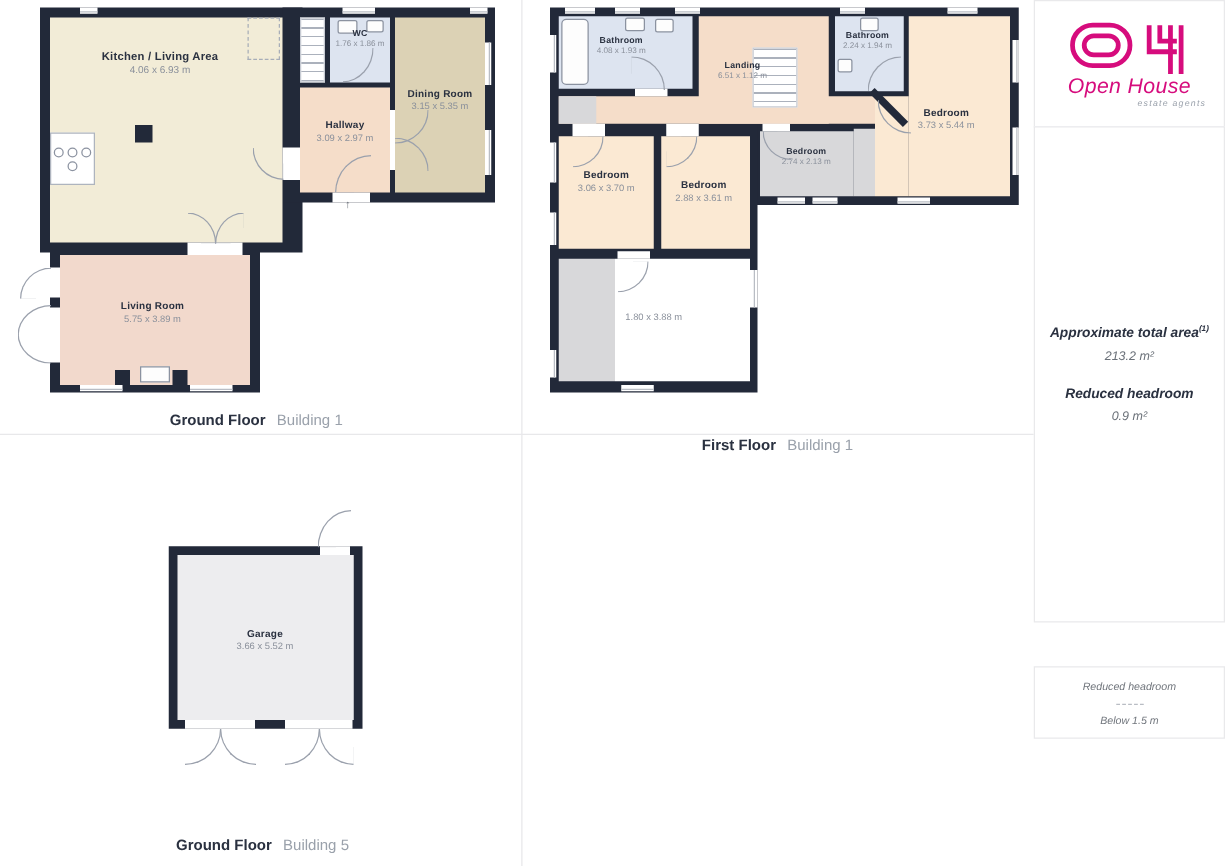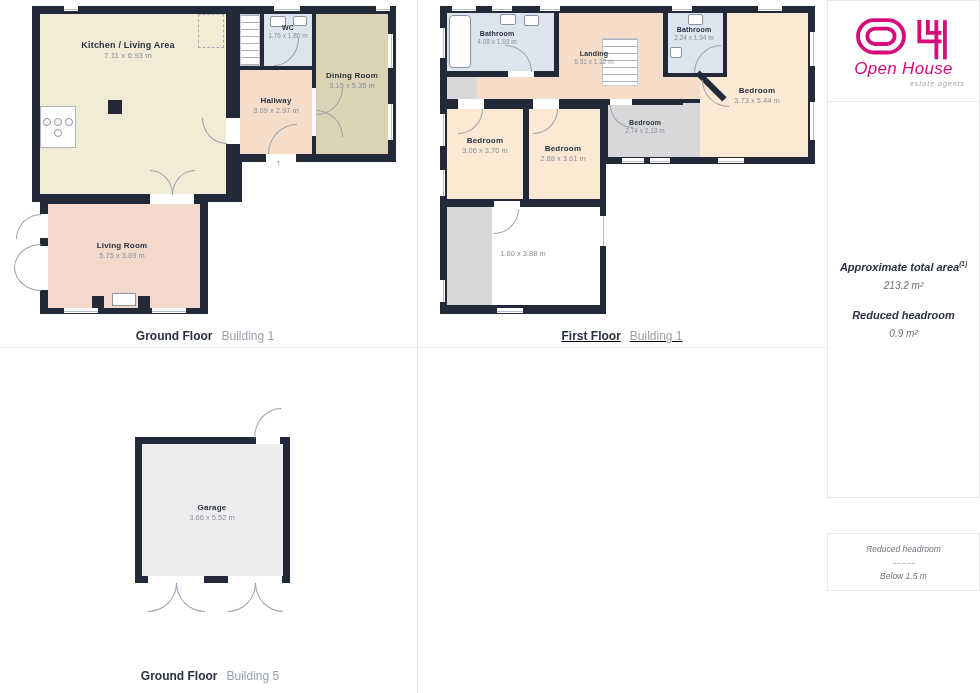--- a/index.html
+++ b/index.html
@@ -111,21 +111,21 @@
     <div class="win winH" style="left:64px;top:6px;width:14px;height:5px;"></div>
     <div class="win winH" style="left:274px;top:6px;width:26px;height:5px;"></div>
     <div class="win winH" style="left:376px;top:6px;width:14px;height:5px;"></div>
     <div class="win winV" style="left:388px;top:34px;width:5px;height:34px;"></div>
     <div class="win winV" style="left:388px;top:104px;width:5px;height:36px;"></div>
     <div class="win winH" style="left:64px;top:308px;width:34px;height:5px;"></div>
     <div class="win winH" style="left:152px;top:308px;width:34px;height:5px;"></div>
 
     <div class="rlabel lg" style="left:128px;top:50px;">
       <div class="rname">Kitchen / Living Area</div>
-      <div class="rdims">7.11 x 6.93 m</div>
+      <div class="rdims">4.06 x 6.93 m</div>
     </div>
     <div class="rlabel sm" style="left:288px;top:31px;">
       <div class="rname">WC</div>
       <div class="rdims">1.76 x 1.86 m</div>
     </div>
     <div class="rlabel" style="left:276px;top:105px;">
       <div class="rname">Hallway</div>
       <div class="rdims">3.09 x 2.97 m</div>
     </div>
     <div class="rlabel" style="left:352px;top:80px;">
@@ -222,21 +222,21 @@
       <div class="rname">Bedroom</div>
       <div class="rdims">3.06 x 3.70 m</div>
     </div>
     <div class="rlabel" style="left:563px;top:153px;">
       <div class="rname">Bedroom</div>
       <div class="rdims">2.88 x 3.61 m</div>
     </div>
     <div class="rlabel" style="left:523px;top:253px;">
       <div class="rdims">1.80 x 3.88 m</div>
     </div>
-    <div class="caption" style="left:622px;top:336px;text-decoration:underline;">
+    <div class="caption" style="left:622px;top:356px;">
       <span class="cap-b">First Floor</span><span class="cap-l">Building 1</span>
     </div>
   </div>
 
   <div class="abs" style="left:0;top:347px;width:417px;height:346px;">
     <div class="wall" style="left:135px;top:90px;width:155px;height:146px;"></div>
     <div class="room" style="left:142px;top:97px;width:141px;height:132px;background:#EDEDEF;"></div>
 
     <div class="win" style="left:256px;top:90px;width:24px;height:7px;"></div>
     <div class="arc arcTL" style="left:254px;top:61px;width:26px;height:29px;"></div>

